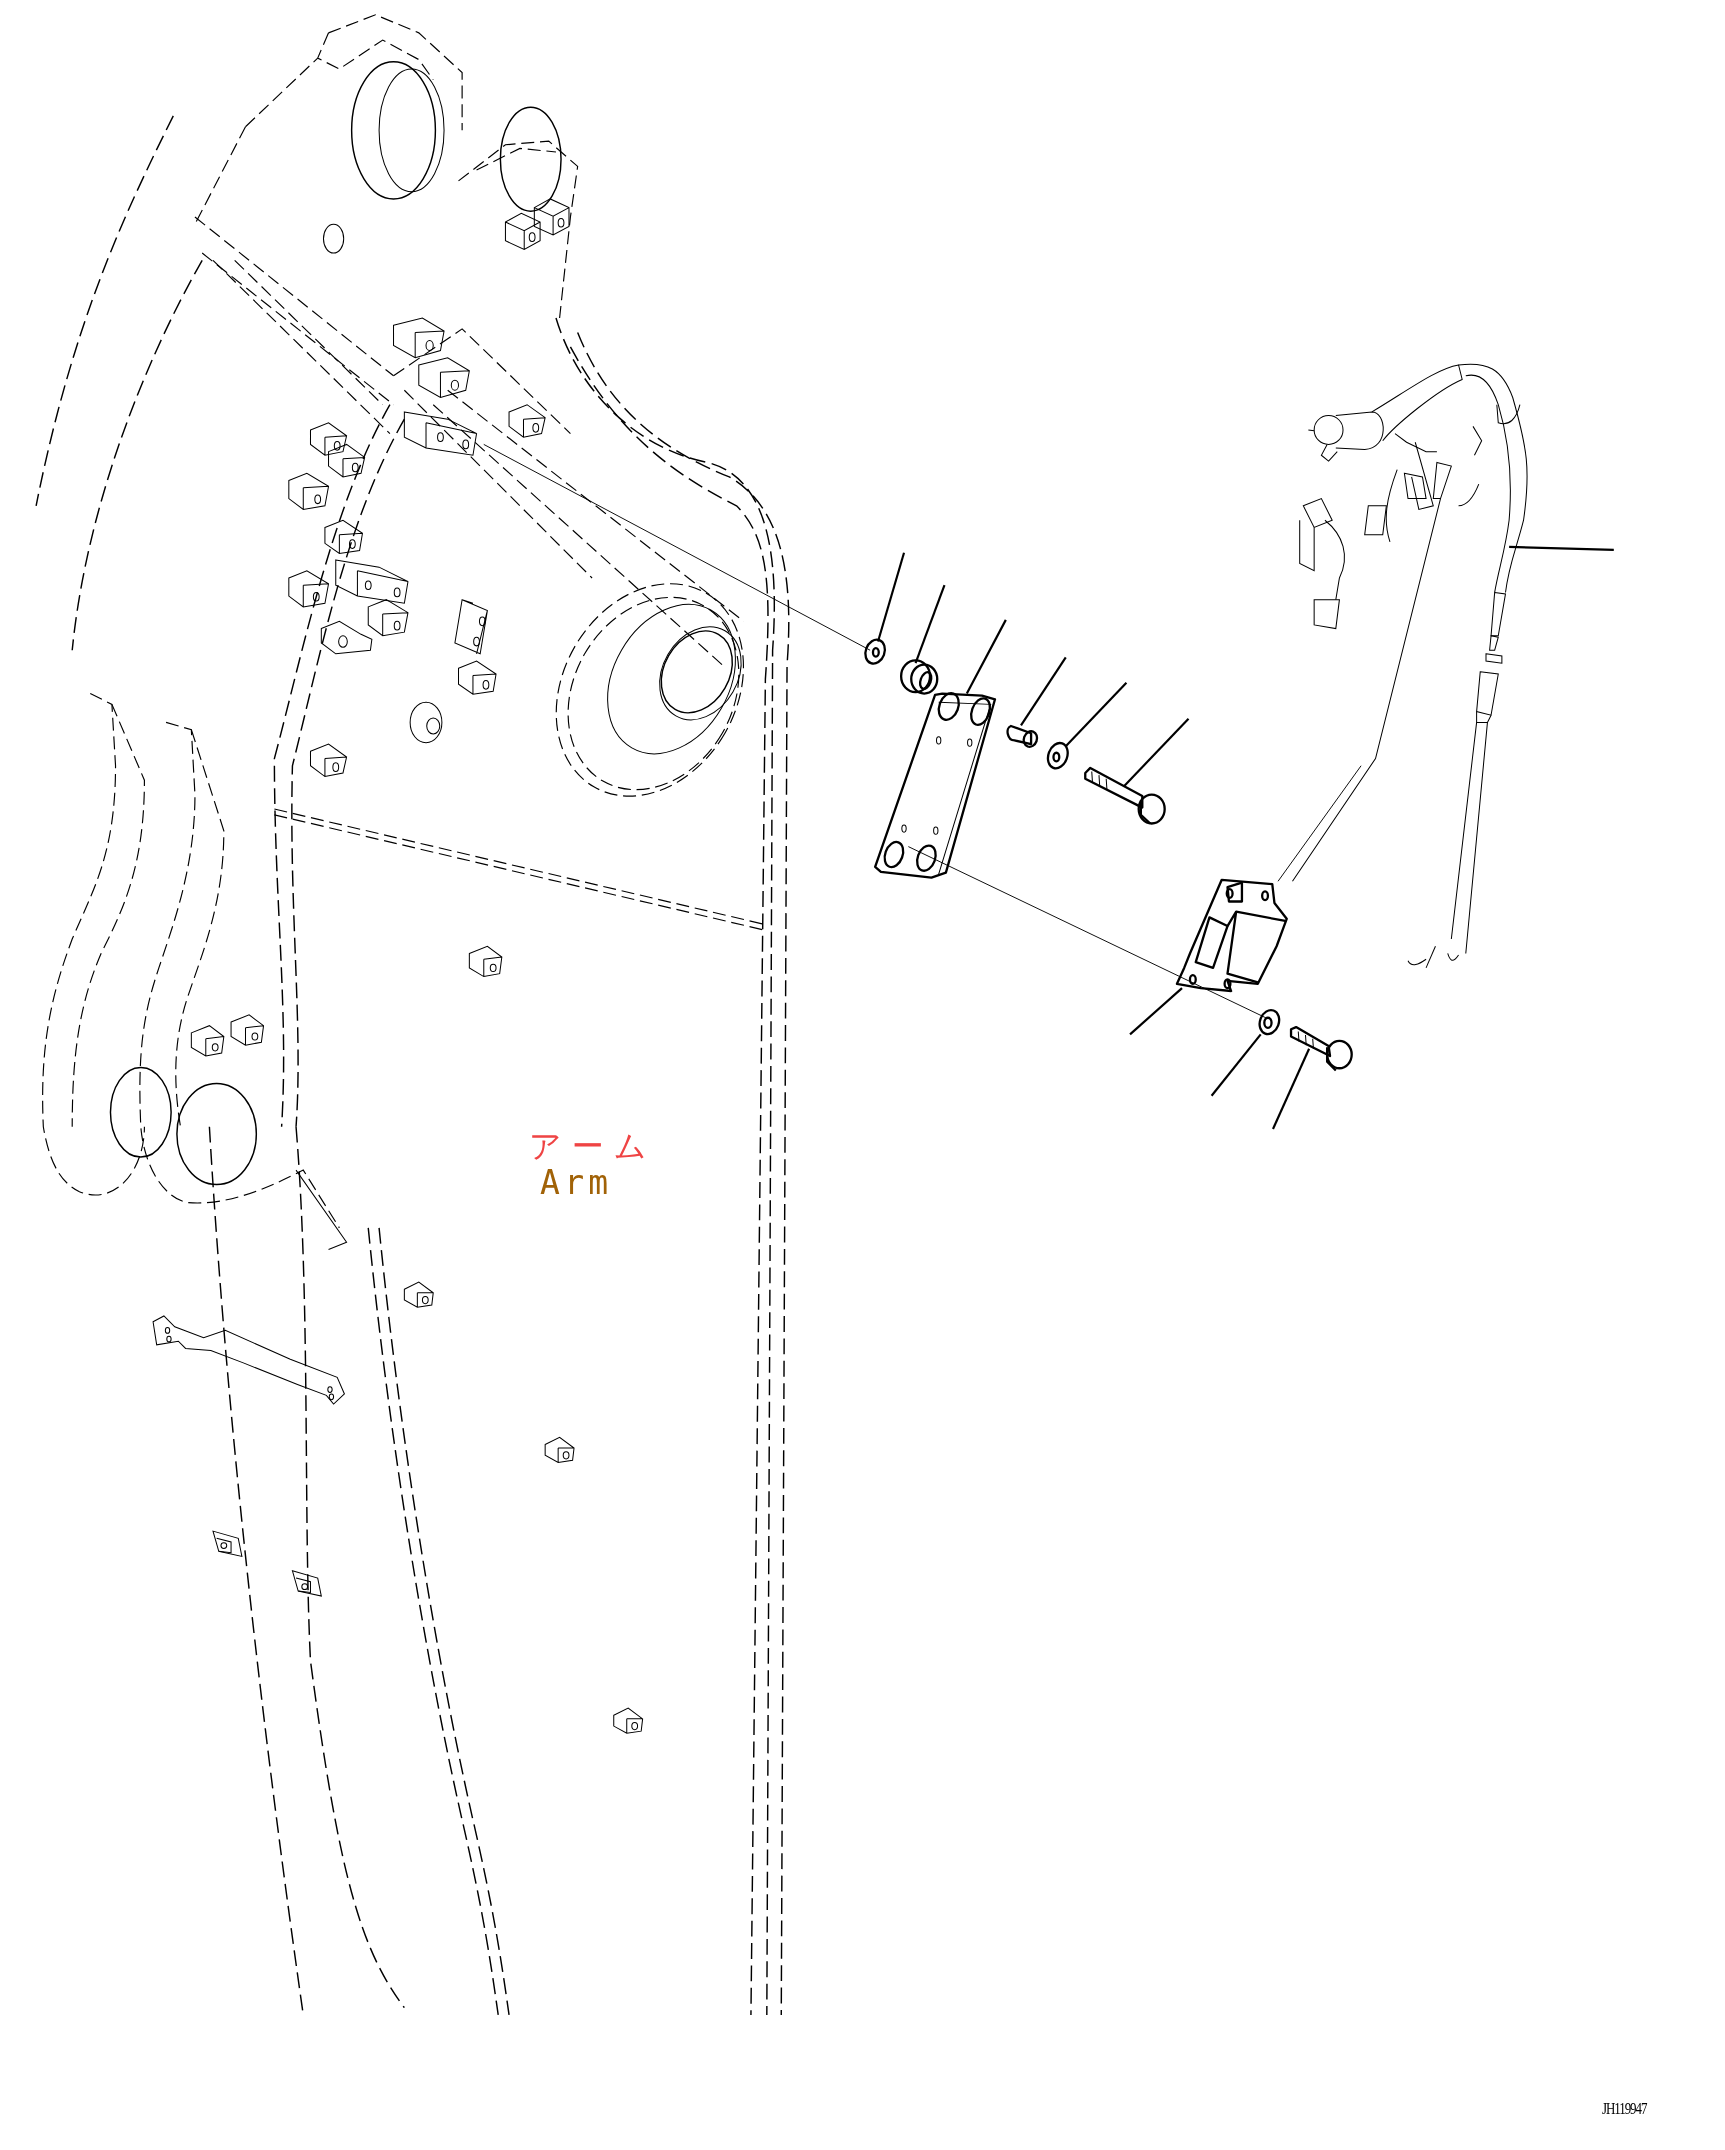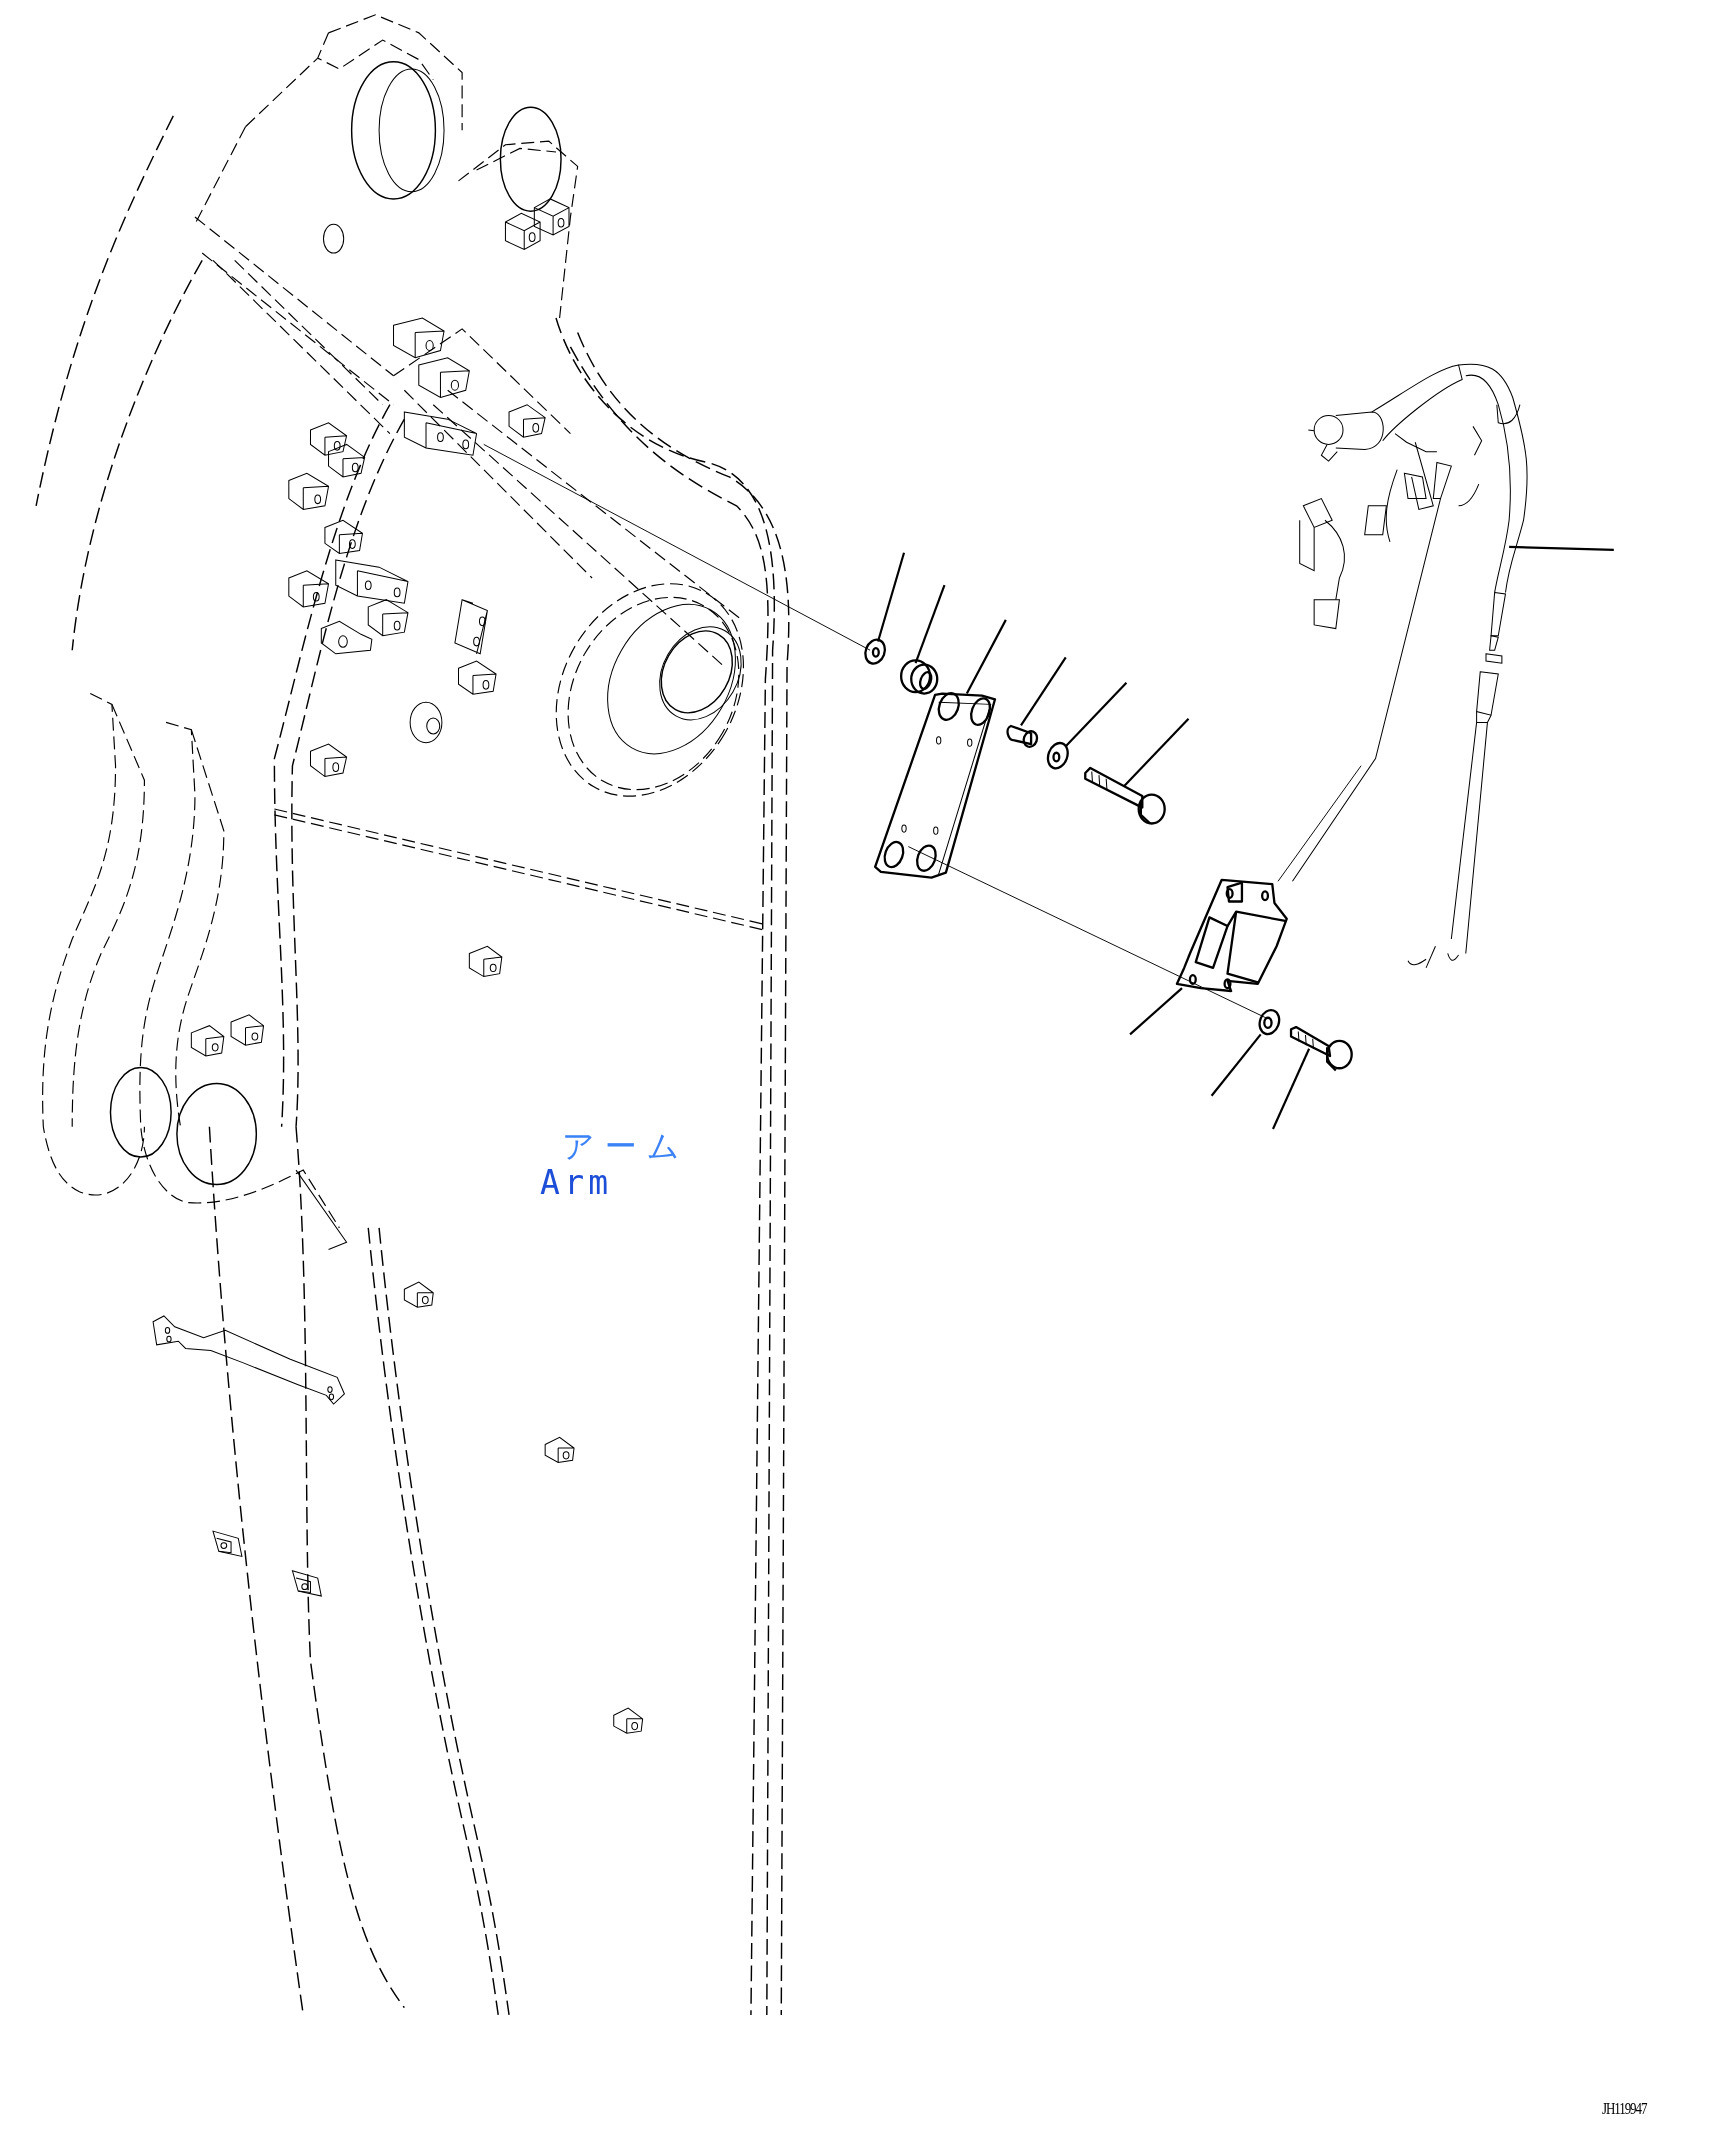--- a/index.html
+++ b/index.html
@@ -5,22 +5,22 @@
   html, body { margin: 0; padding: 0; background: #ffffff; }
   body { width: 1725px; height: 2151px; position: relative; overflow: hidden; font-family: "DejaVu Sans", sans-serif; }
   #diagram { position: absolute; left: 0; top: 0; width: 1725px; height: 2151px; }
   .dash { fill: none; stroke: #000; stroke-width: 2; stroke-dasharray: 22 9; }
   .dash-thin { fill: none; stroke: #000; stroke-width: 1.6; stroke-dasharray: 18 8; }
   .solid { fill: none; stroke: #000; stroke-width: 2; }
   .thin { fill: none; stroke: #000; stroke-width: 1.4; }
   .bold { fill: none; stroke: #000; stroke-width: 3.2; stroke-linejoin: round; }
   .leader { fill: none; stroke: #000; stroke-width: 3; }
   .ref { fill: none; stroke: #000; stroke-width: 1.3; }
-  .label-jp { position: absolute; left: 529px; top: 1130px; font-family: "DejaVu Sans Mono", monospace; font-size: 32px; letter-spacing: 10px; color: #3b82f6; line-height: 1; margin-left: 33px; }
-  .label-en { position: absolute; left: 540px; top: 1166px; font-family: "DejaVu Sans Mono", monospace; font-size: 33px; letter-spacing: 4.3px; color: #1d4ed8; line-height: 1; }
+  .label-jp { position: absolute; left: 529px; top: 1130px; font-family: "DejaVu Sans Mono", monospace; font-size: 32px; letter-spacing: 10px; color: #ef4444; line-height: 1; }
+  .label-en { position: absolute; left: 540px; top: 1166px; font-family: "DejaVu Sans Mono", monospace; font-size: 33px; letter-spacing: 4.3px; color: #a16207; line-height: 1; }
   .fig-id { position: absolute; left: 1602px; top: 2099px; font-family: "Liberation Serif", serif; font-size: 17.3px; letter-spacing: -1.4px; transform: scaleX(0.75); transform-origin: left top; color: #000; }
 </style>
 </head>
 <body>
 
 <svg id="diagram" viewBox="0 0 2389 2978" xmlns="http://www.w3.org/2000/svg">
 
   <g>
 
     <path class="dash-thin" d="M455,45 L520,20 L580,45 L640,100 L640,180"></path>

